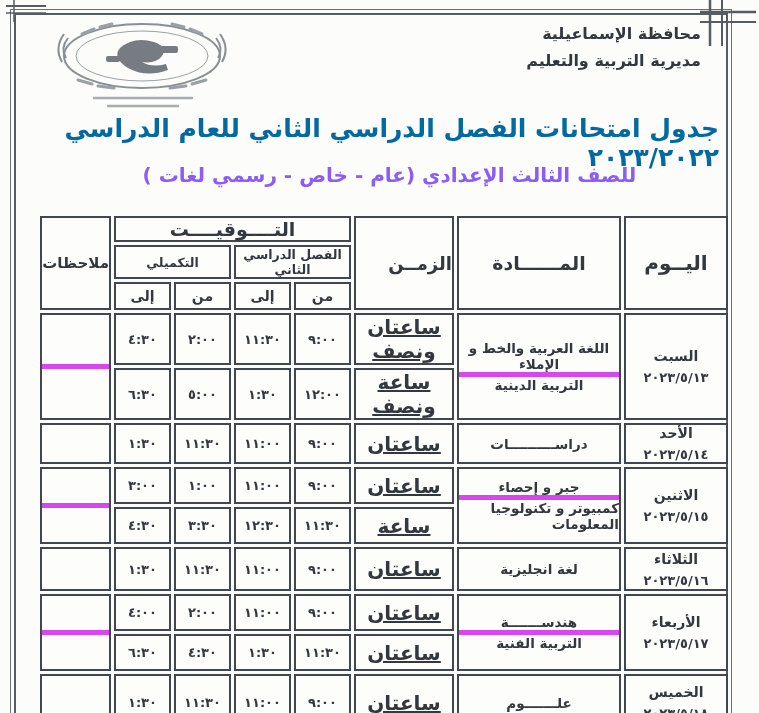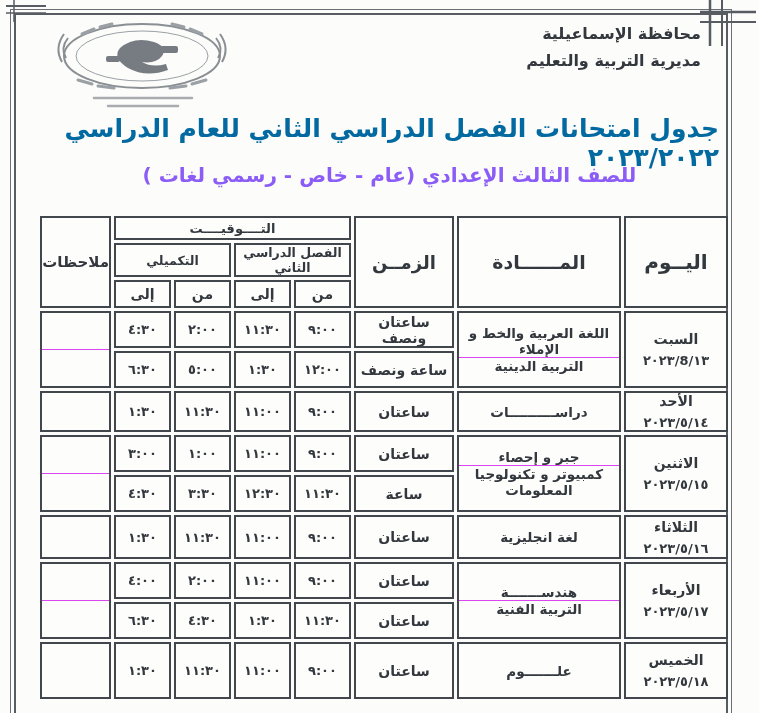--- a/index.html
+++ b/index.html
@@ -34,33 +34,33 @@
   
   .table-wrap{position:absolute;top:213px;right:28px;}
   table{border-collapse:separate;border-spacing:3px;table-layout:fixed;}
   th,td{
     border:2px solid #42474d;background:#fdfdfb;padding:0;
     text-align:center;vertical-align:middle;font-weight:bold;color:#33383e;
   }
   .hr1{height:24px;} .hr2{height:27px;} .hr3{height:28px;}
   .h-day{font-size:20px;}
   .h-subject{font-size:19px;}
-  .h-duration{font-size:18px;}
-  .h-timing{font-size:13px;}
+  .h-duration{font-size:18px;text-align:right;}
+  .h-timing{font-size:19px;}
   .h-term,.h-supp{font-size:12.5px;}
   .h-fromto{font-size:14px;}
   .h-notes{font-size:15px;}
   .day-cell{font-size:14px;}
   .day-name{font-size:14px;}
   .day-date{font-size:13px;margin-top:6px;direction:ltr;}
   .stack{display:flex;flex-direction:column;height:100%;}
   .slot{flex:1;display:flex;align-items:center;justify-content:center;}
-  .slot + .slot{border-top:1px solid #d946ef;}
+  .slot + .slot{border-top:5px solid #d946ef;text-align:right;}
   .subject-cell{font-size:13.5px;}
-  .duration-cell{font-size:14px;}
+  .duration-cell{font-size:20px;text-decoration:underline;}
   .time-cell{font-size:13px;direction:ltr;}
   .notes-cell{background:#fdfdfb;}
   .day-inner{display:flex;flex-direction:column;align-items:center;justify-content:center;height:100%;}
 </style>
 </head>
 <body>
 
 <div class="scan-frame"></div>
 <div class="corner-mark corner-tl">
   <svg width="40" height="22" viewBox="0 0 40 22">
@@ -147,21 +147,21 @@
         <th class="h-fromto">إلى</th>
         <th class="h-fromto">من</th>
         <th class="h-fromto">إلى</th>
       </tr>
     </thead>
     <tbody>
         <tr style="height: 37px;">
           <td class="day-cell" rowspan="2">
             <div class="day-inner">
               <div class="day-name">السبت</div>
-              <div class="day-date">٢٠٢٣/8/١٣</div>
+              <div class="day-date">٢٠٢٣/٥/١٣</div>
             </div>
           </td>
           <td class="subject-cell" rowspan="2">
             <div class="stack">
               <div class="slot">اللغة العربية والخط و الإملاء</div>
               <div class="slot">التربية الدينية</div>
             </div>
           </td>
           <td class="duration-cell">ساعتان ونصف</td>
           <td class="time-cell">٩:٠٠</td>

